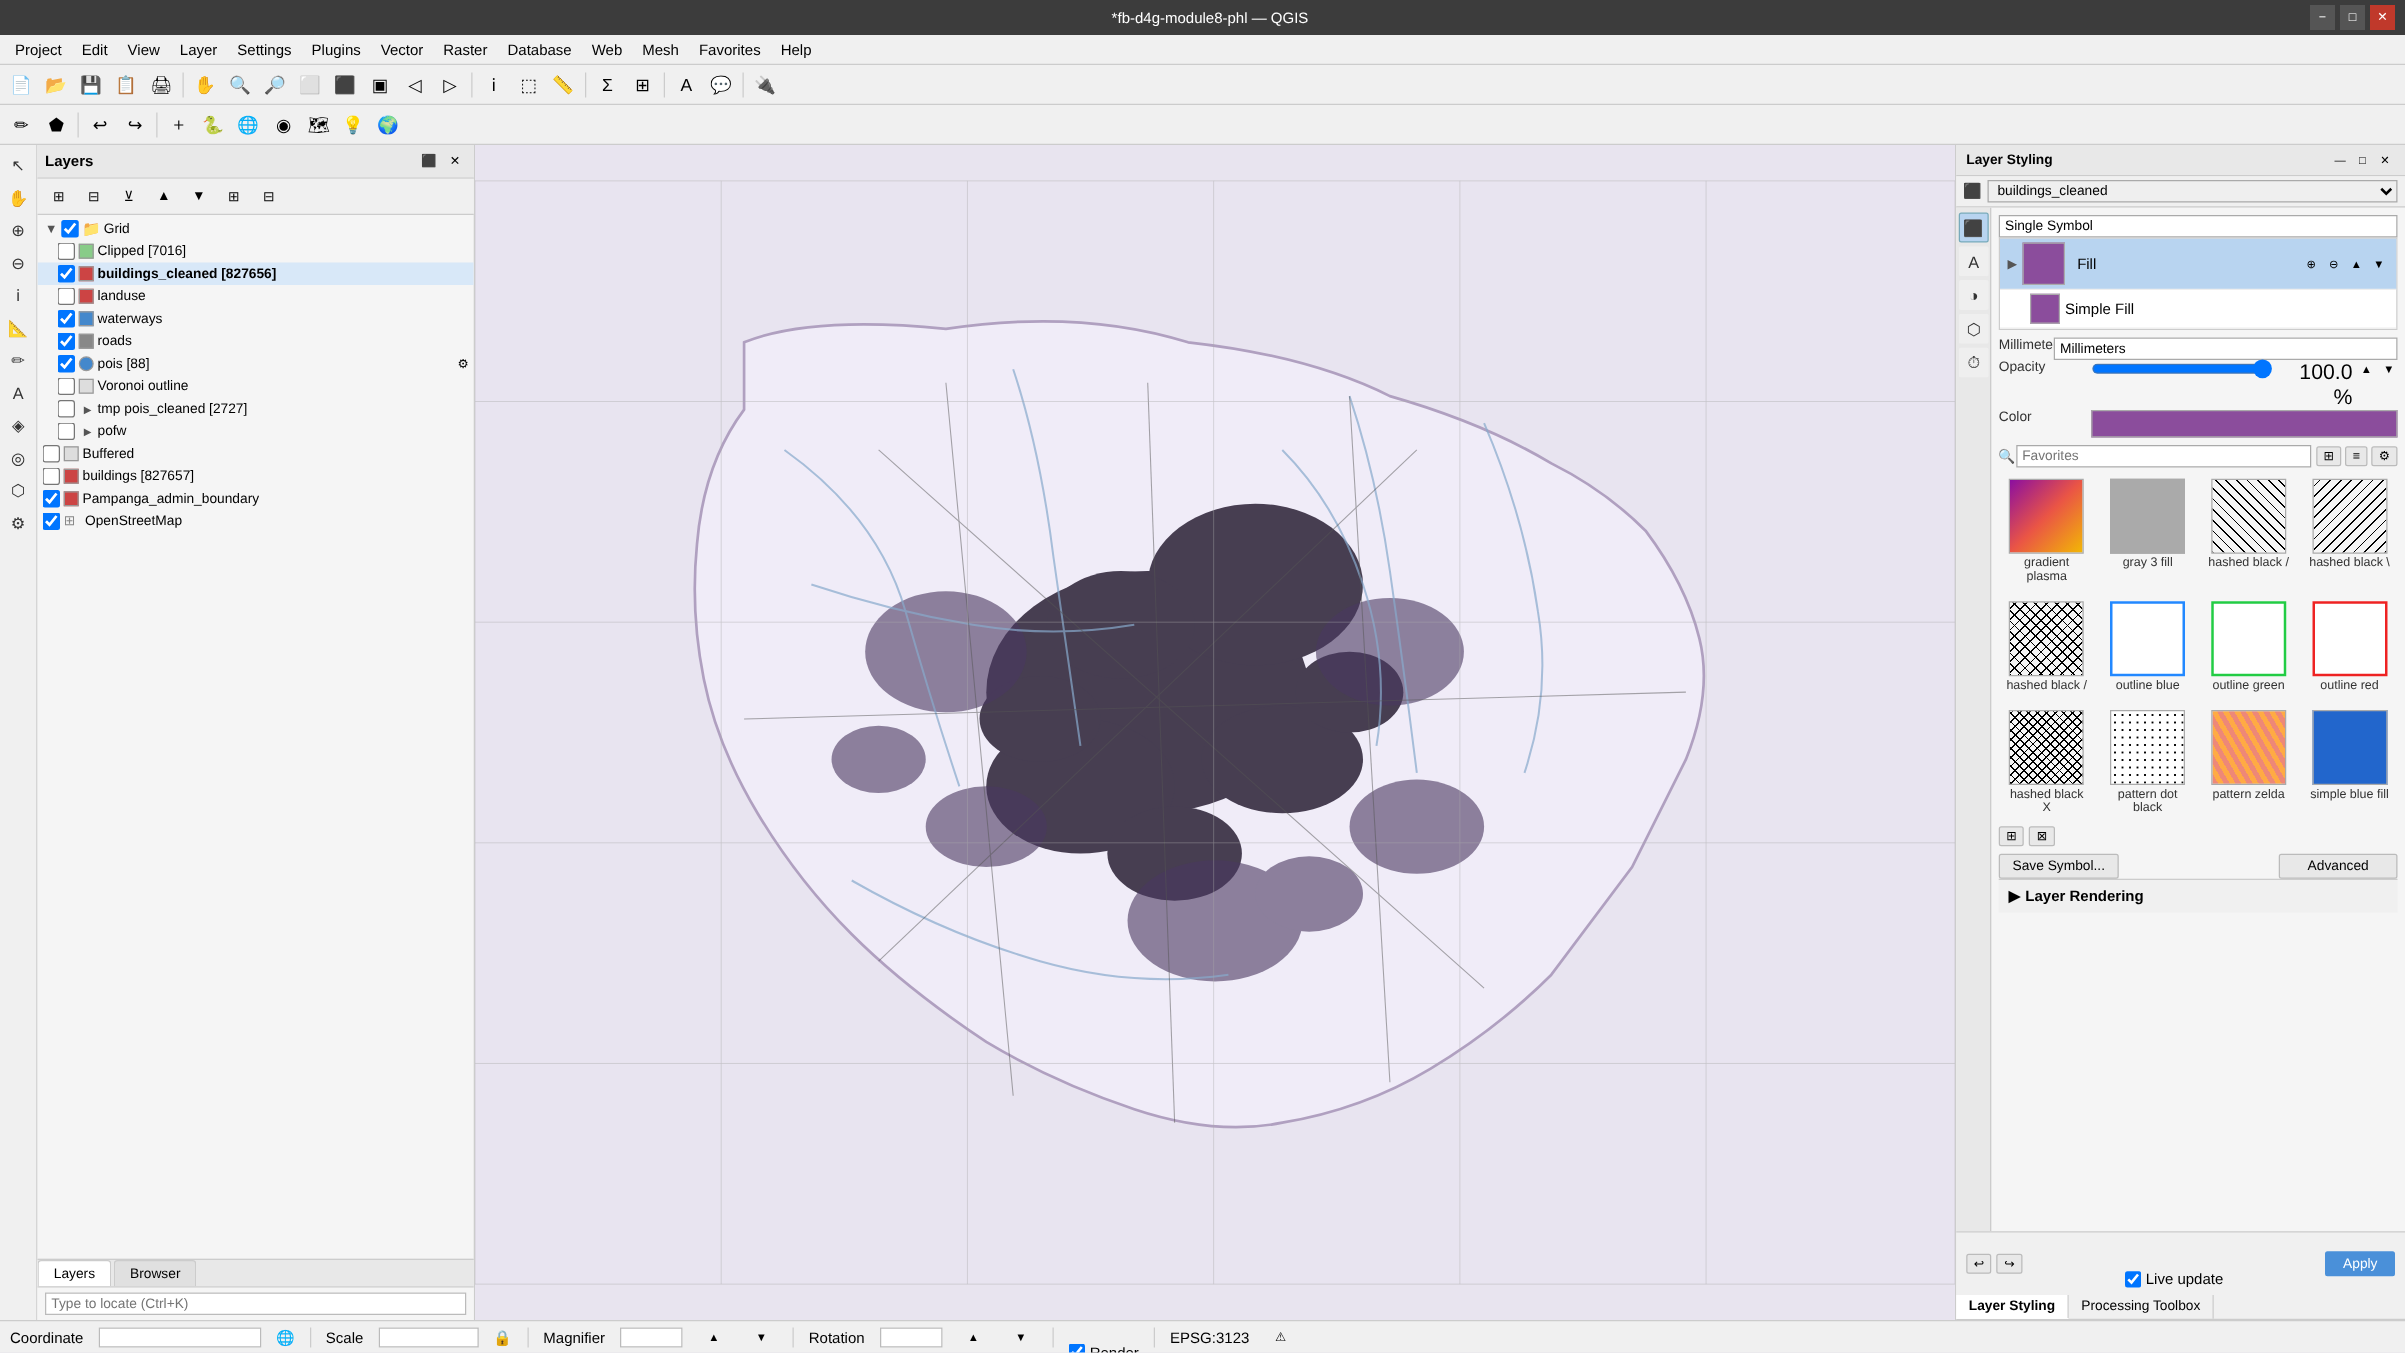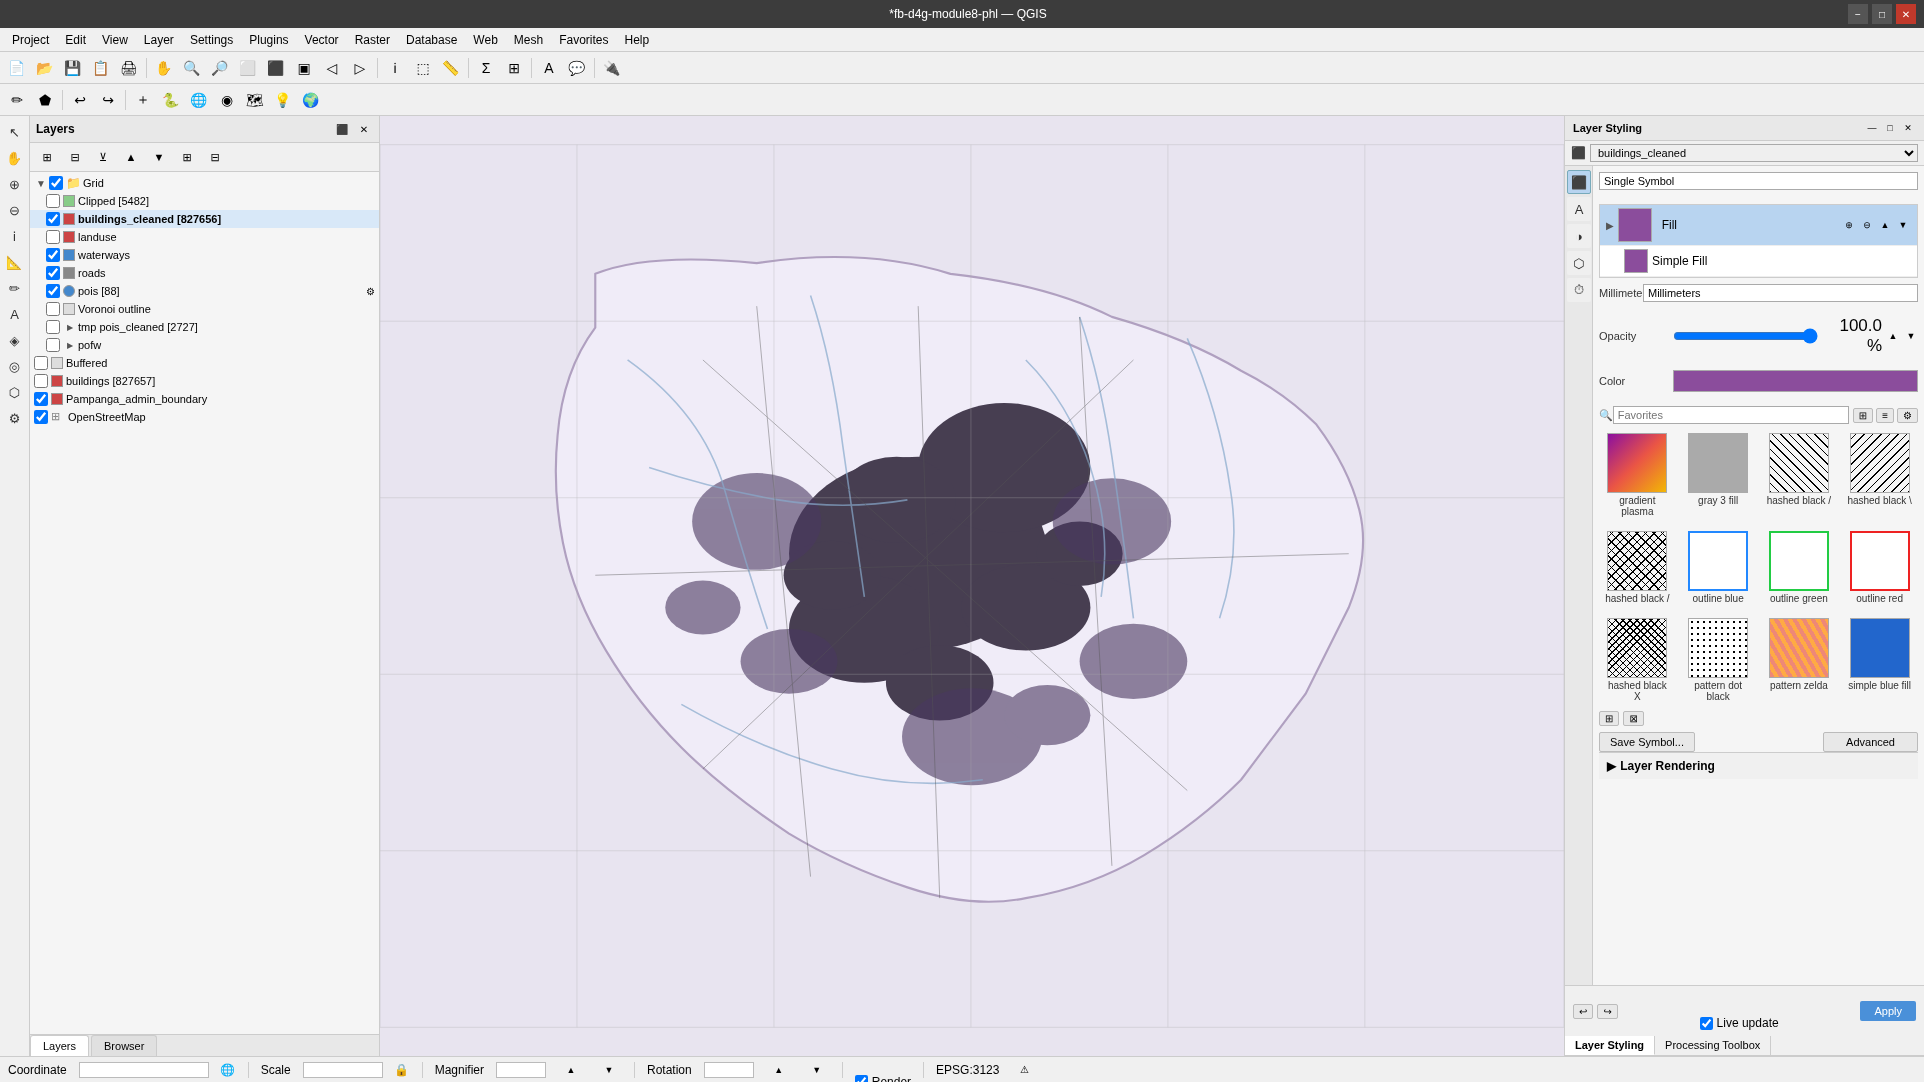--- a/index.html
+++ b/index.html
@@ -48,21 +48,21 @@
     #map-svg { width: 100%; height: 100%; }
 
     
     #right-panel { width: 360px; background: #f5f5f5; border-left: 1px solid #ccc; display: flex; flex-direction: column; }
     #styling-header { background: #e8e8e8; border-bottom: 1px solid #ccc; padding: 4px 8px; display: flex; align-items: center; justify-content: space-between; }
     #styling-tabs { display: flex; border-bottom: 1px solid #ccc; background: #f0f0f0; }
     .styling-tab { padding: 3px 10px; cursor: pointer; border-right: 1px solid #ccc; font-size: 11px; }
     .styling-tab.active { background: #fff; border-bottom: 1px solid #fff; font-weight: bold; }
 
     
-    .style-row { display: flex; align-items: center; margin-bottom: 14px; gap: 4px; }
+    .style-row { display: flex; align-items: flex-start; margin-bottom: 0; gap: 4px; }
     .style-label { width: 70px; font-size: 11px; color: #333; }
     .style-dropdown { flex: 1; background: #fff; border: 1px solid #aaa; padding: 2px 4px; font-size: 11px; appearance: none; cursor: pointer; }
 
     
     #symbol-tree { background: #fff; border: 1px solid #ccc; margin-bottom: 6px; }
     .symbol-tree-item { display: flex; align-items: center; padding: 3px 6px; border-bottom: 1px solid #eee; cursor: pointer; }
     .symbol-tree-item.active { background: #b8d4f0; }
     .symbol-preview { width: 30px; height: 30px; margin-right: 6px; }
 
     
@@ -234,21 +234,21 @@
       <div class="layer-item">
         <span class="layer-expand">▼</span>
         <input type="checkbox" class="cb" checked="" style="">
         <span class="layer-icon" style="color:#e8a020;">📁</span>
         <span class="layer-name">Grid</span>
       </div>
 
       <div class="layer-item layer-indent-1">
         <input type="checkbox" class="cb" style="">
         <span class="layer-color-box" style="background:#88cc88;"></span>
-        <span class="layer-name">Clipped [5482]</span>
+        <span class="layer-name">Clipped [7016]</span>
       </div>
 
       <div class="layer-item layer-indent-1" style="background:#d8e8f8;">
         <input type="checkbox" class="cb" checked="" style="">
         <span class="layer-color-box" style="background:#cc4444;"></span>
         <span class="layer-name bold">buildings_cleaned [827656]</span>
       </div>
 
       <div class="layer-item layer-indent-1">
         <input type="checkbox" class="cb" style="">
@@ -315,20 +315,23 @@
         <input type="checkbox" class="cb" checked="" style="">
         <span class="layer-icon" style="color:#888;font-size:11px;">⊞</span>
         <span class="layer-name">OpenStreetMap</span>
       </div>
 
     </div>
 
     <div style="display:flex; border-top: 1px solid #ccc; background: #e8e8e8;">
       <div class="bottom-tab active">Layers</div>
       <div class="bottom-tab">Browser</div>
+    </div>
+    <div style="padding:4px 6px; border-top:1px solid #ccc; background:#f5f5f5;">
+      <input type="text" style="width: 100%; border: 1px solid rgb(187, 187, 187); padding: 2px 4px; font-size: 11px;" placeholder="Type to locate (Ctrl+K)">
     </div>
   </div>
 
   <div id="map-canvas">
     <svg id="map-svg" xmlns="http://www.w3.org/2000/svg" viewBox="0 0 1100 820">
 
       <rect width="1100" height="820" fill="#e8e4f0"></rect>
 
       <path d="M 200 120 Q 250 100 350 110 Q 450 95 530 120 Q 620 130 680 160 Q 750 180 800 210 Q 840 230 870 260 Q 900 300 910 340 Q 920 380 900 430 Q 880 470 860 510 Q 830 550 800 590 Q 760 630 710 660 Q 660 690 600 700 Q 550 710 490 690 Q 430 670 380 640 Q 320 600 280 560 Q 240 520 210 470 Q 180 420 170 370 Q 160 320 165 270 Q 170 210 200 170 Z" fill="#f0ecf8" stroke="#b0a0c0" stroke-width="2"></path>
 

